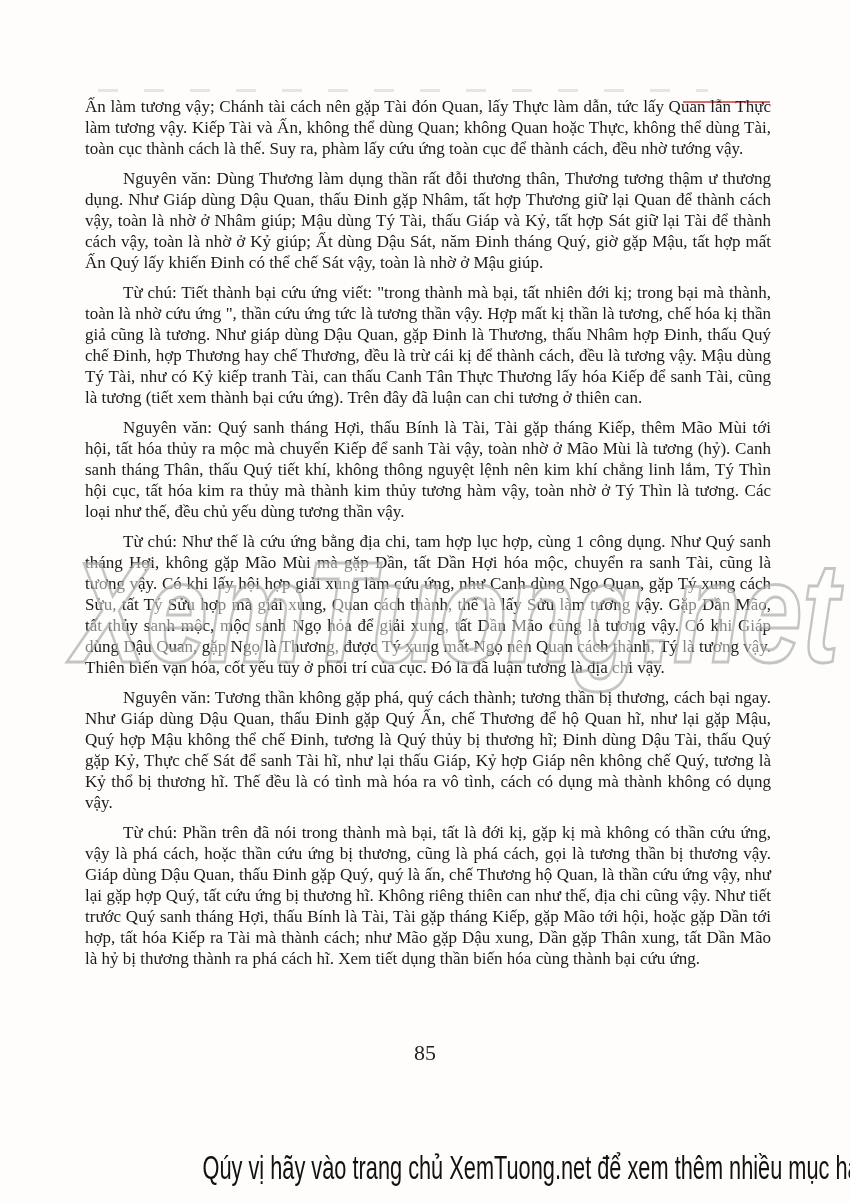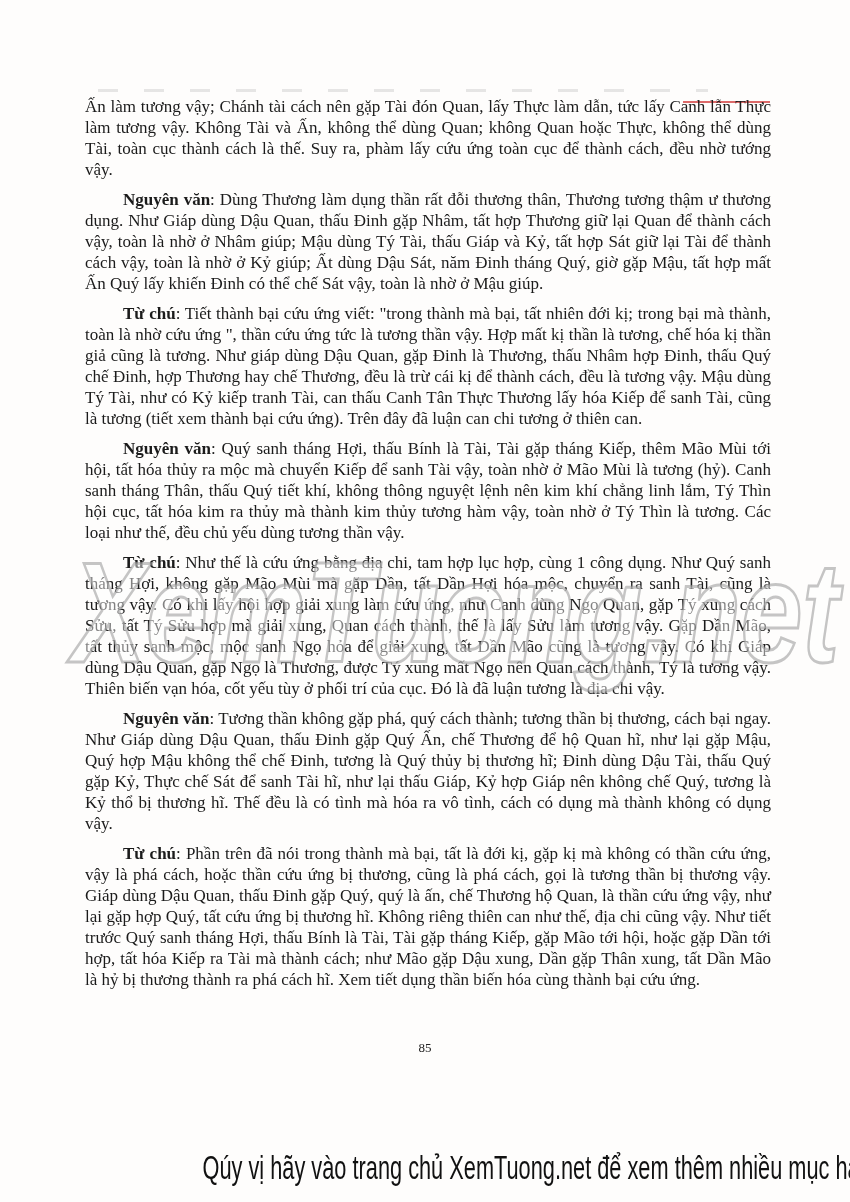--- a/index.html
+++ b/index.html
@@ -25,37 +25,37 @@
   }
   .text-block {
     position: absolute; left: 85px; top: 96px; width: 686px;
     color: #1b1b1b;
     font-size: 17px; line-height: 21px;
     text-align: justify;
     z-index: 1;
   }
   .para { margin: 0 0 9px 0; }
   .para.indent { text-indent: 38px; }
-  .para .lead { font-weight: bold; font-style: normal; }
+  .para .lead { font-weight: normal; font-style: normal; }
   .para.italic .body-text { }
   .watermark {
     position: absolute; left: 72px; top: 542px;
     font-family: "Liberation Sans", sans-serif;
     font-weight: bold; font-style: italic;
     font-size: 142px; line-height: 1; white-space: nowrap;
     color: rgba(255,255,255,0.45);
     -webkit-text-stroke: 3px rgba(158,158,158,0.6);
     transform: scaleX(0.78); transform-origin: left top;
     pointer-events: none;
     z-index: 3;
   }
   .page-number {
     position: absolute; top: 1040px; left: 0; width: 850px;
     text-align: center;
-    font-size: 13px; color: #222222;
+    font-size: 22px; color: #222222;
     z-index: 1;
   }
   .footer {
     position: absolute; top: 1148px; left: 0; width: 850px;
     text-align: center;
     z-index: 2;
   }
   .footer-text {
     display: inline-block;
     font-family: "Liberation Sans", sans-serif;
@@ -66,21 +66,21 @@
 </style>
 </head>
 <body>
 
 <div class="page">
 
   <div class="scan-artifact"></div>
   <div class="red-line"></div>
 
   <main class="text-block">
-    <p class="para"><span class="lead"></span><span class="body-text">Ấn làm tương vậy; Chánh tài cách nên gặp Tài đón Quan, lấy Thực làm dẫn, tức lấy Canh lẫn Thực làm tương vậy. Không Tài và Ấn, không thể dùng Quan; không Quan hoặc Thực, không thể dùng Tài, toàn cục thành cách là thế. Suy ra, phàm lấy cứu ứng toàn cục để thành cách, đều nhờ tướng vậy.</span></p>
+    <p class="para"><span class="lead"></span><span class="body-text">Ấn làm tương vậy; Chánh tài cách nên gặp Tài đón Quan, lấy Thực làm dẫn, tức lấy Quan lẫn Thực làm tương vậy. Kiếp Tài và Ấn, không thể dùng Quan; không Quan hoặc Thực, không thể dùng Tài, toàn cục thành cách là thế. Suy ra, phàm lấy cứu ứng toàn cục để thành cách, đều nhờ tướng vậy.</span></p>
 
     <p class="para indent italic"><span class="lead">Nguyên văn</span><span class="body-text">: Dùng Thương làm dụng thần rất đỗi thương thân, Thương tương thậm ư thương dụng. Như Giáp dùng Dậu Quan, thấu Đinh gặp Nhâm, tất hợp Thương giữ lại Quan để thành cách vậy, toàn là nhờ ở Nhâm giúp; Mậu dùng Tý Tài, thấu Giáp và Kỷ, tất hợp Sát giữ lại Tài để thành cách vậy, toàn là nhờ ở Kỷ giúp; Ất dùng Dậu Sát, năm Đinh tháng Quý, giờ gặp Mậu, tất hợp mất Ấn Quý lấy khiến Đinh có thể chế Sát vậy, toàn là nhờ ở Mậu giúp.</span></p>
 
     <p class="para indent"><span class="lead">Từ chú</span><span class="body-text">: Tiết thành bại cứu ứng viết: "trong thành mà bại, tất nhiên đới kị; trong bại mà thành, toàn là nhờ cứu ứng ", thần cứu ứng tức là tương thần vậy. Hợp mất kị thần là tương, chế hóa kị thần giả cũng là tương. Như giáp dùng Dậu Quan, gặp Đinh là Thương, thấu Nhâm hợp Đinh, thấu Quý chế Đinh, hợp Thương hay chế Thương, đều là trừ cái kị để thành cách, đều là tương vậy. Mậu dùng Tý Tài, như có Kỷ kiếp tranh Tài, can thấu Canh Tân Thực Thương lấy hóa Kiếp để sanh Tài, cũng là tương (tiết xem thành bại cứu ứng). Trên đây đã luận can chi tương ở thiên can.</span></p>
 
     <p class="para indent italic"><span class="lead">Nguyên văn</span><span class="body-text">: Quý sanh tháng Hợi, thấu Bính là Tài, Tài gặp tháng Kiếp, thêm Mão Mùi tới hội, tất hóa thủy ra mộc mà chuyển Kiếp để sanh Tài vậy, toàn nhờ ở Mão Mùi là tương (hỷ). Canh sanh tháng Thân, thấu Quý tiết khí, không thông nguyệt lệnh nên kim khí chẳng linh lắm, Tý Thìn hội cục, tất hóa kim ra thủy mà thành kim thủy tương hàm vậy, toàn nhờ ở Tý Thìn là tương. Các loại như thế, đều chủ yếu dùng tương thần vậy.</span></p>
 
     <p class="para indent"><span class="lead">Từ chú</span><span class="body-text">: Như thế là cứu ứng bằng địa chi, tam hợp lục hợp, cùng 1 công dụng. Như Quý sanh tháng Hợi, không gặp Mão Mùi mà gặp Dần, tất Dần Hợi hóa mộc, chuyển ra sanh Tài, cũng là tương vậy. Có khi lấy hội hợp giải xung làm cứu ứng, như Canh dùng Ngọ Quan, gặp Tý xung cách Sửu, tất Tý Sửu hợp mà giải xung, Quan cách thành, thế là lấy Sửu làm tương vậy. Gặp Dần Mão, tất thủy sanh mộc, mộc sanh Ngọ hỏa để giải xung, tất Dần Mão cũng là tương vậy. Có khi Giáp dùng Dậu Quan, gặp Ngọ là Thương, được Tý xung mất Ngọ nên Quan cách thành, Tý là tương vậy. Thiên biến vạn hóa, cốt yếu tùy ở phối trí của cục. Đó là đã luận tương là địa chi vậy.</span></p>
 
     <p class="para indent italic"><span class="lead">Nguyên văn</span><span class="body-text">: Tương thần không gặp phá, quý cách thành; tương thần bị thương, cách bại ngay. Như Giáp dùng Dậu Quan, thấu Đinh gặp Quý Ấn, chế Thương để hộ Quan hĩ, như lại gặp Mậu, Quý hợp Mậu không thể chế Đinh, tương là Quý thủy bị thương hĩ; Đinh dùng Dậu Tài, thấu Quý gặp Kỷ, Thực chế Sát để sanh Tài hĩ, như lại thấu Giáp, Kỷ hợp Giáp nên không chế Quý, tương là Kỷ thổ bị thương hĩ. Thế đều là có tình mà hóa ra vô tình, cách có dụng mà thành không có dụng vậy.</span></p>

